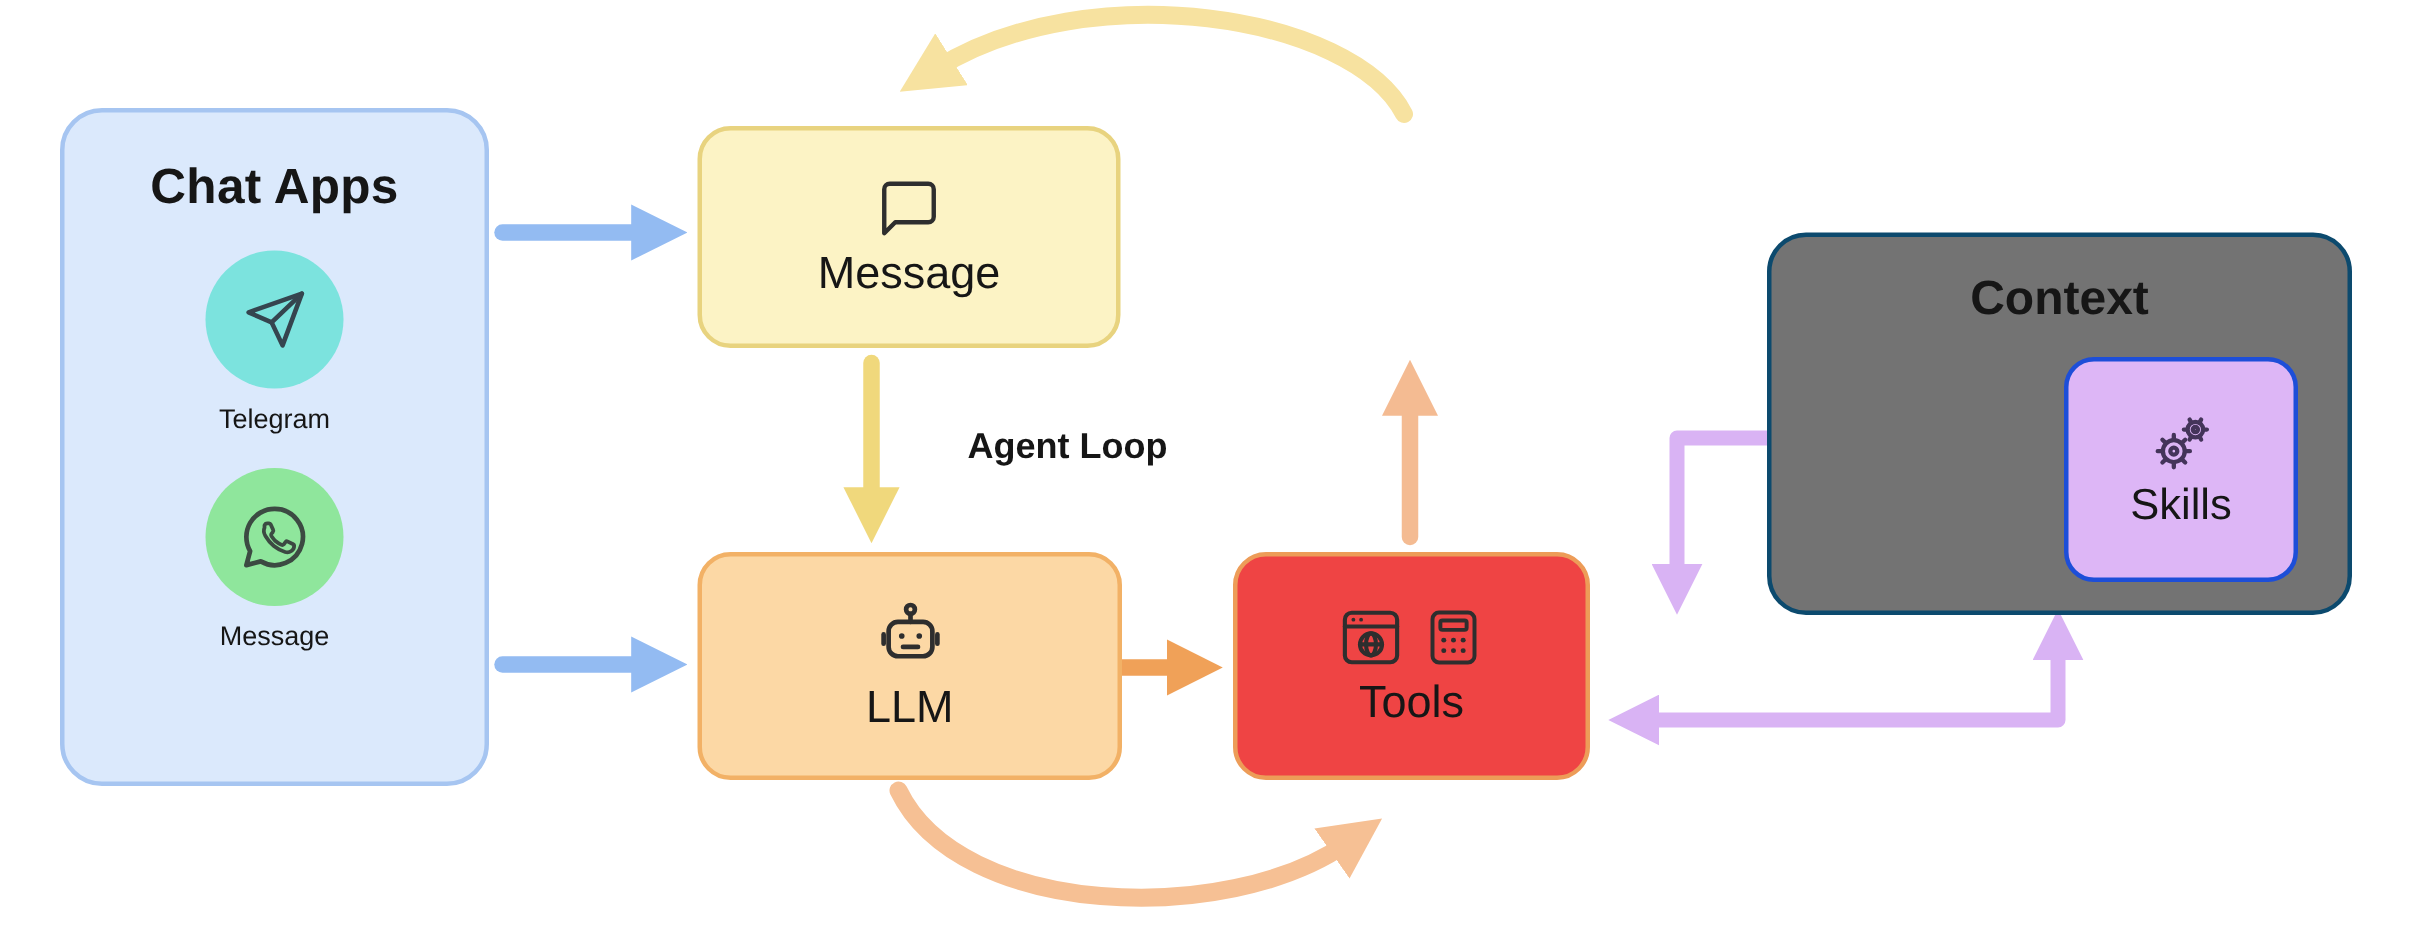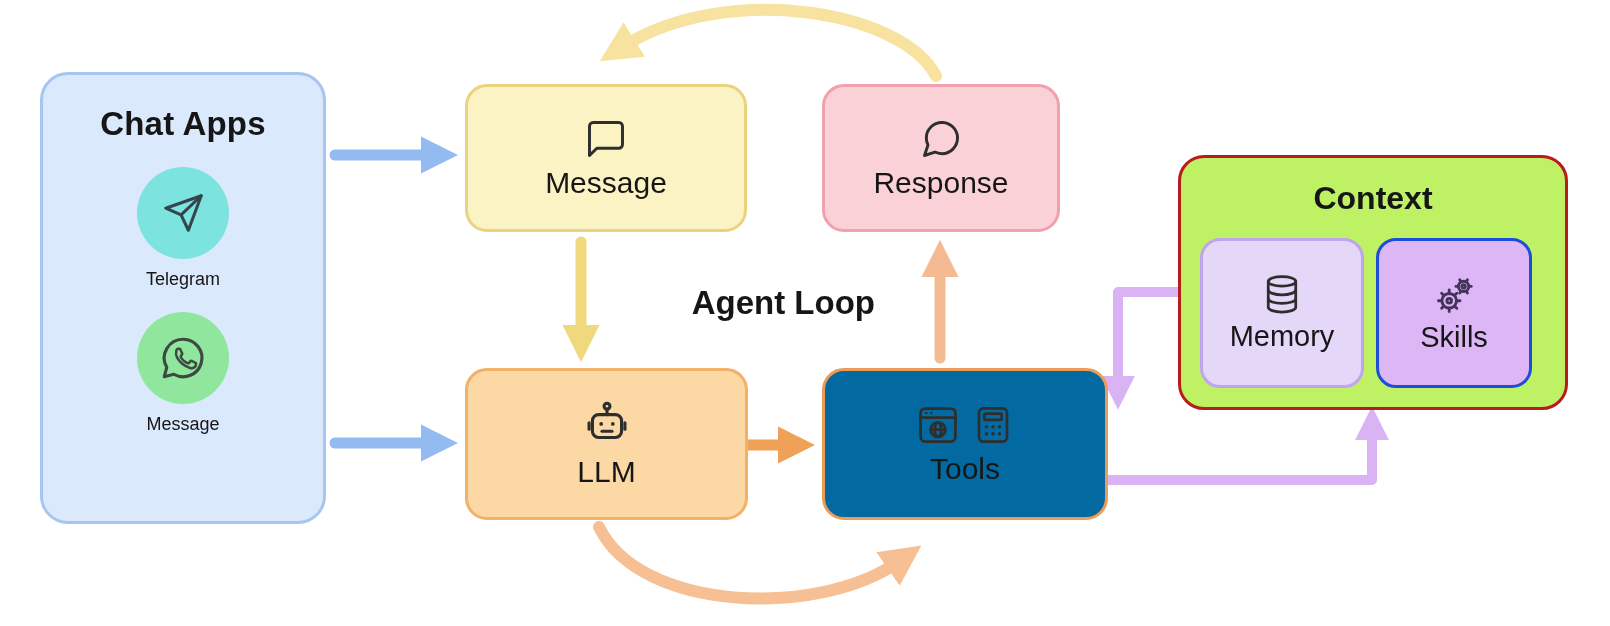--- a/index.html
+++ b/index.html
@@ -21,31 +21,31 @@
   .chat-label { font-size:18px; margin-top:10px; }
 
   .node {
     position:absolute; display:flex; flex-direction:column; align-items:center; justify-content:center;
     gap:5px; border-radius:22px;
   }
   .node .label { font-size:30px; }
   .node-message  { left:465px; top:84px;  width:282px; height:148px; background:#fcf3c5; border:3px solid #e8d37f; }
   .node-response { left:822px; top:84px;  width:238px; height:148px; background:#fbd1d8; border:3px solid #f0a1ad; }
   .node-llm      { left:465px; top:368px; width:283px; height:152px; background:#fcd8a5; border:3px solid #f2b166; }
-  .node-tools    { left:822px; top:368px; width:286px; height:152px; background:#0369a1; border:3px solid #ed9c58; }
+  .node-tools    { left:822px; top:368px; width:238px; height:152px; background:#ef4444; border:3px solid #ed9c58; }
   .tools-icons { display:flex; flex-direction:row; align-items:center; gap:12px; }
 
   .agent-loop {
-    position:absolute; left:645px; top:284px; width:230px; text-align:right;
-    font-size:33px; font-weight:600;
+    position:absolute; left:645px; top:284px; width:230px; text-align:left;
+    font-size:24px; font-weight:600;
   }
 
   .panel-context {
     position:absolute; left:1178px; top:155px; width:390px; height:255px;
-    background:#bef264; border:3px solid #b91c1c; border-radius:26px;
+    background:#737373; border:3px solid #0c4a6e; border-radius:26px;
   }
   .panel-context .title {
     position:absolute; top:22px; left:0; width:100%; text-align:center;
     font-size:32px; font-weight:600;
   }
   .sub-node {
     position:absolute; display:flex; flex-direction:column; align-items:center; justify-content:center;
     gap:3px; border-radius:20px;
   }
   .sub-node .label { font-size:29px; }
@@ -121,28 +121,20 @@
 
   <div class="node node-message">
     <span class="icon">
       <svg width="44" height="44" viewBox="0 0 24 24" fill="none" stroke="#2e2e2e" stroke-width="1.6" stroke-linecap="round" stroke-linejoin="round">
         <path d="M21 15a2 2 0 0 1-2 2H7l-4 4V5a2 2 0 0 1 2-2h14a2 2 0 0 1 2 2z"></path>
       </svg>
     </span>
     <span class="label">Message</span>
   </div>
 
-  <div class="node node-response">
-    <span class="icon">
-      <svg width="44" height="44" viewBox="0 0 24 24" fill="none" stroke="#2e2e2e" stroke-width="1.6" stroke-linecap="round" stroke-linejoin="round">
-        <path d="M21 11.5a8.5 8.5 0 0 1-8.5 8.5 8.4 8.4 0 0 1-3.8-.9L3 21l1.9-5.7a8.4 8.4 0 0 1-.9-3.8A8.5 8.5 0 0 1 12.5 3h.5a8.5 8.5 0 0 1 8 8v.5z"></path>
-      </svg>
-    </span>
-    <span class="label">Response</span>
-  </div>
 
   <div class="agent-loop">Agent Loop</div>
 
   <div class="node node-llm">
     <span class="icon">
       <svg width="50" height="50" viewBox="0 0 24 24" fill="none" stroke="#2e2e2e" stroke-width="1.5" stroke-linecap="round" stroke-linejoin="round">
         <circle cx="12" cy="3" r="1.4"></circle>
         <line x1="12" y1="4.4" x2="12" y2="7"></line>
         <rect x="5" y="7" width="14" height="11" rx="3"></rect>
         <line x1="3.4" y1="11" x2="3.4" y2="14"></line>
@@ -181,31 +173,20 @@
         </svg>
       </span>
     </div>
     <span class="label">Tools</span>
   </div>
 
   <div class="panel-context">
     <div class="title">Context</div>
   </div>
 
-  <div class="sub-node node-memory">
-    <span class="icon">
-      <svg width="44" height="44" viewBox="0 0 24 24" fill="none" stroke="#2e2e2e" stroke-width="1.5" stroke-linecap="round">
-        <ellipse cx="12" cy="4.6" rx="7.5" ry="2.6"></ellipse>
-        <path d="M4.5 4.6v4.7c0 1.4 3.4 2.6 7.5 2.6s7.5-1.2 7.5-2.6V4.6"></path>
-        <path d="M4.5 9.3v4.7c0 1.4 3.4 2.6 7.5 2.6s7.5-1.2 7.5-2.6V9.3"></path>
-        <path d="M4.5 14v4.7c0 1.4 3.4 2.6 7.5 2.6s7.5-1.2 7.5-2.6V14"></path>
-      </svg>
-    </span>
-    <span class="label">Memory</span>
-  </div>
 
   <div class="sub-node node-skills">
     <span class="icon">
       <svg width="46" height="46" viewBox="0 0 24 24" fill="none" stroke="#44345a" stroke-width="1.5" stroke-linecap="round">
         <circle cx="9.5" cy="15" r="3.8"></circle>
         <circle cx="9.5" cy="15" r="1.2"></circle>
         <path d="M13.7 15 L15.1 15 M12.47 17.97 L13.46 18.96 M9.5 19.2 L9.5 20.6 M6.53 17.97 L5.54 18.96 M5.3 15 L3.9 15 M6.53 12.03 L5.54 11.04 M9.5 10.8 L9.5 9.4 M12.47 12.03 L13.46 11.04"></path>
         <circle cx="17" cy="7.5" r="2.7"></circle>
         <circle cx="17" cy="7.5" r="0.9"></circle>
         <path d="M19.9 7.5 L21 7.5 M18.45 10.01 L19 10.96 M15.55 10.01 L15 10.96 M14.1 7.5 L13 7.5 M15.55 4.99 L15 4.04 M18.45 4.99 L19 4.04"></path>

